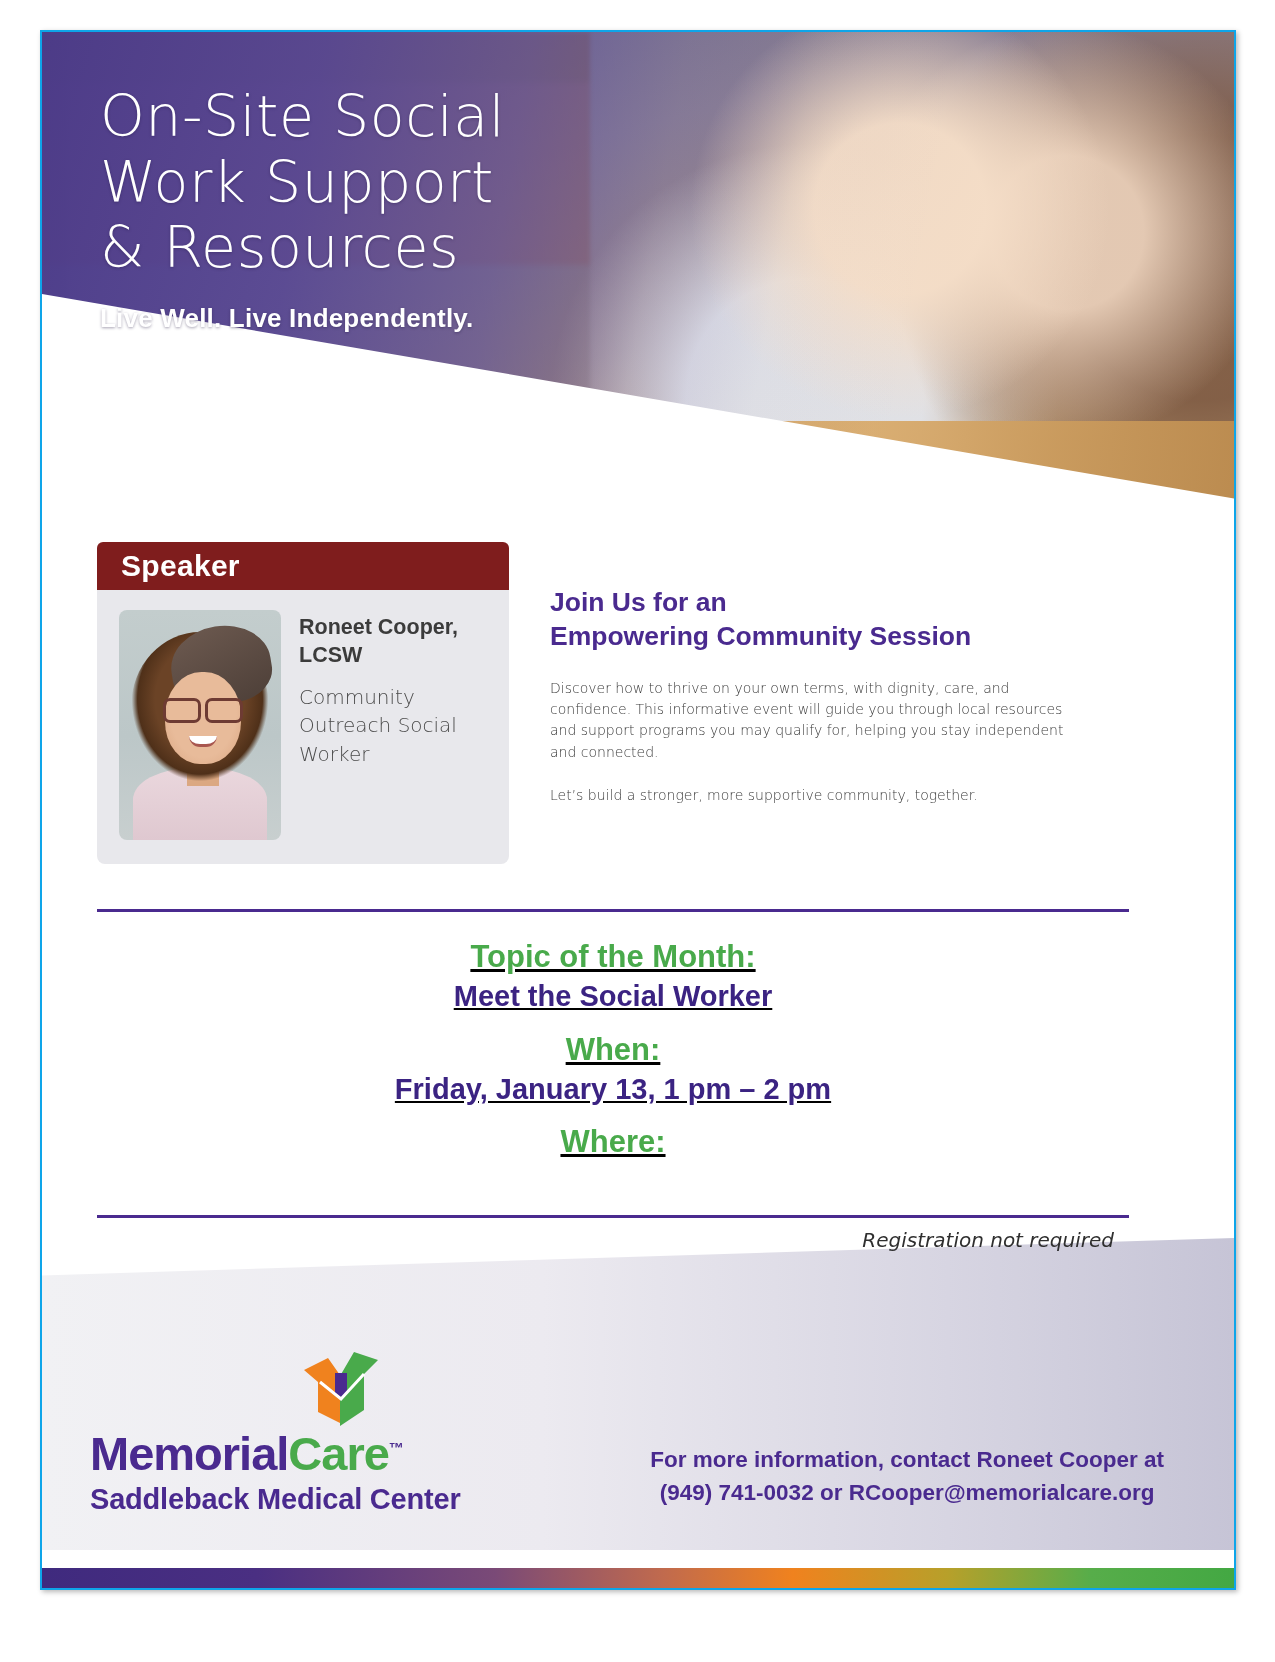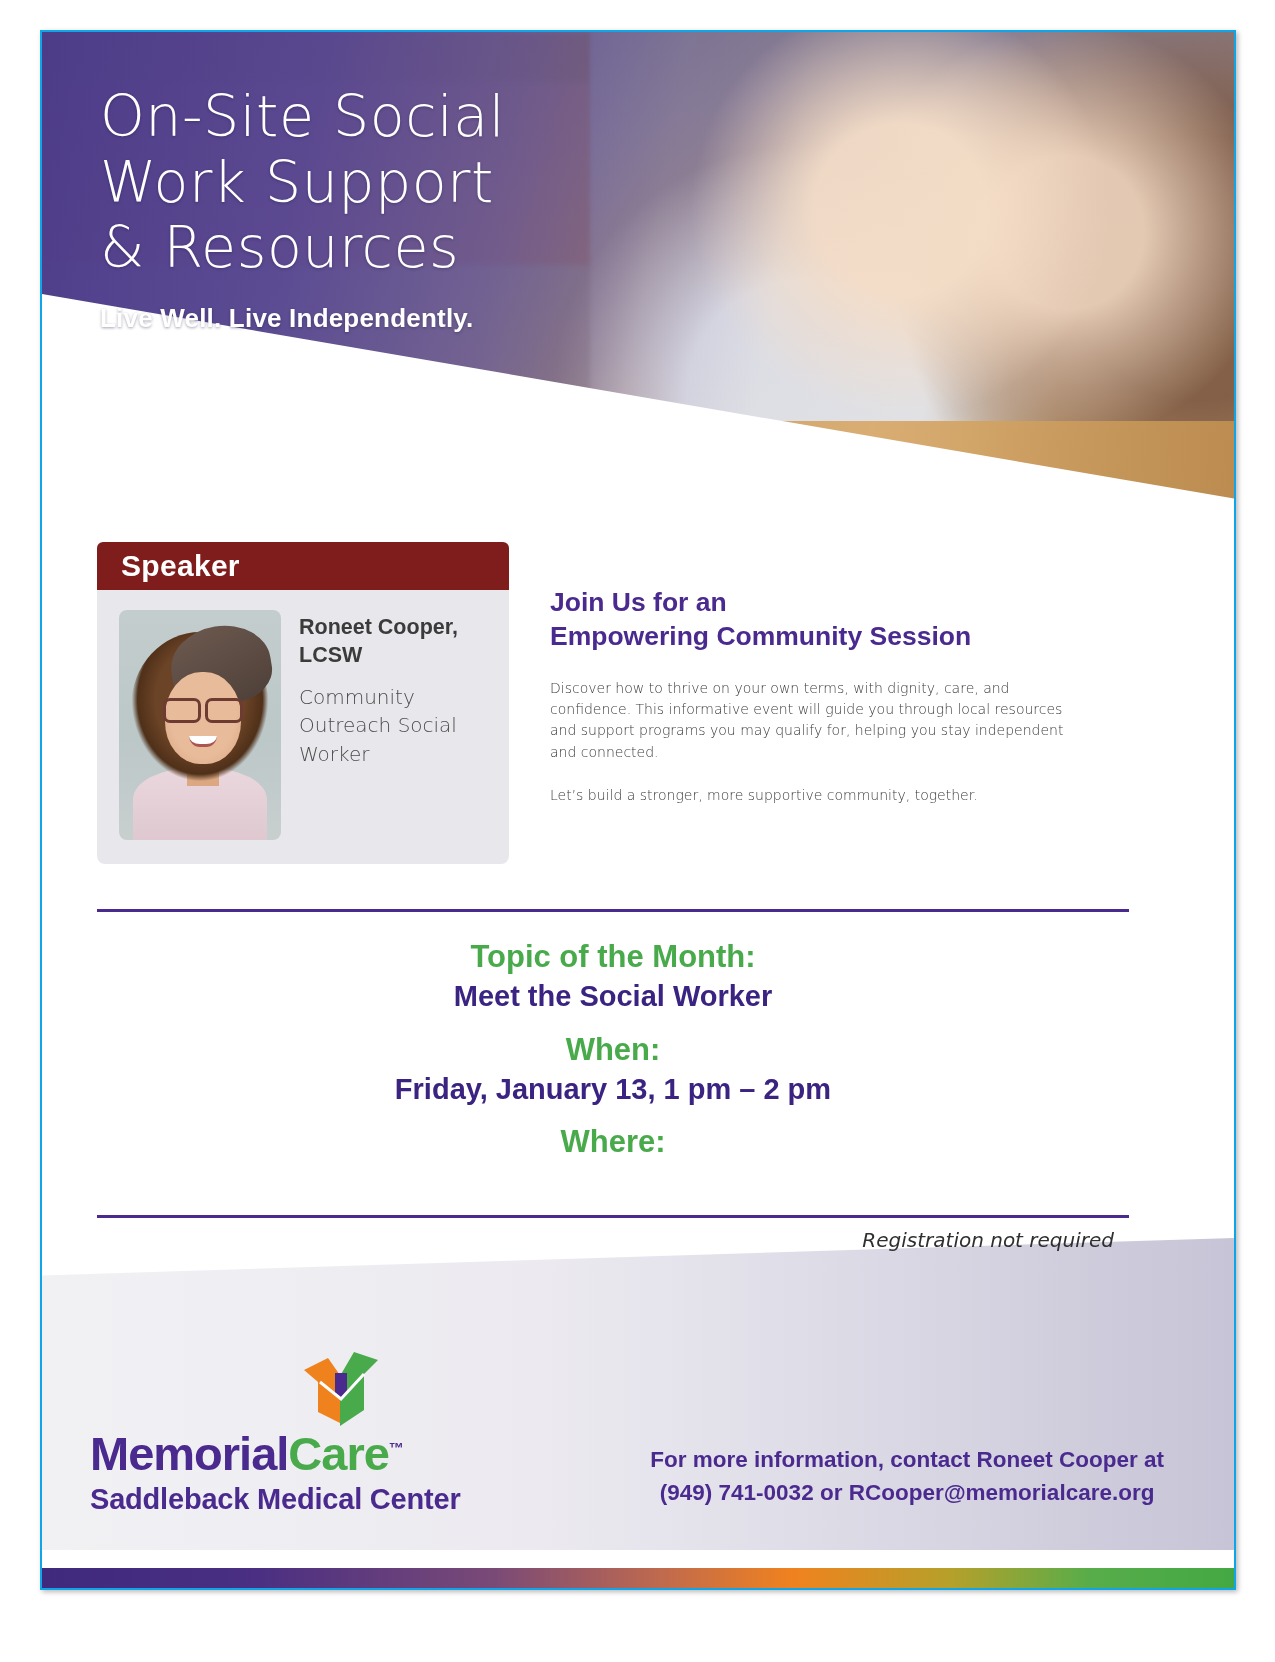--- a/index.html
+++ b/index.html
@@ -204,21 +204,21 @@
   
   .rule{
     position:absolute; left:55px; width:1032px; height:3px;
     background:#4a2a8f; z-index:6;
   }
   #rule-top{ top:877px; }
   #rule-bottom{ top:1183px; }
 
   .details{
     position:absolute; left:55px; top:905px; width:1032px;
-    text-align:center; z-index:6;
+    text-align:center; z-index:6;text-decoration:underline;
   }
   .d-label{
     color:#49aa4b;
     font-weight:bold;
     font-size:31px;
     line-height:1.3;
   }
   .d-value{
     color:#3b2382;
     font-weight:bold;

